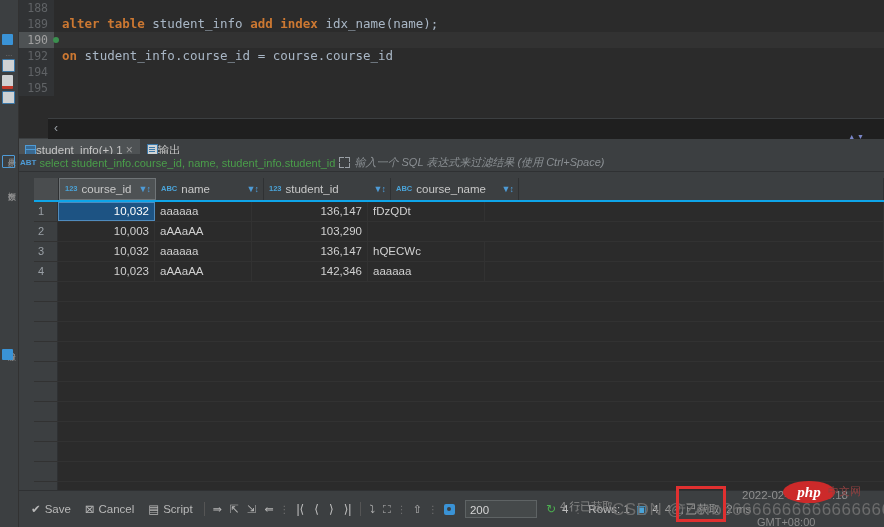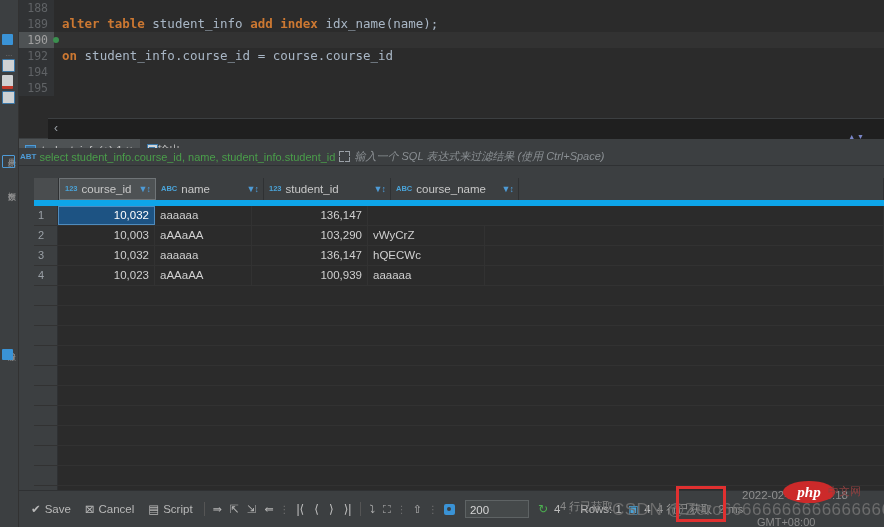--- a/index.html
+++ b/index.html
@@ -45,33 +45,33 @@
   .tab{height:22px;display:flex;align-items:center;padding:0 7px;font-size:11.5px;color:#c5c5c5;}
   .tab.active{background:#4e5254;}
   .tab .x{color:#9a9a9a;font-size:12px;margin-left:3px;}
   .grid-ico{width:9px;height:9px;border:1px solid #4e9bd6;background:#3a6a92;position:relative;}
   .grid-ico:before{content:"";position:absolute;left:0;right:0;top:3px;height:1px;background:#4e9bd6;}
   .out-ico{width:9px;height:10px;background:#cfd2d4;border:1px solid #3b78a8;position:relative;}
   .out-ico:after{content:"";position:absolute;left:1px;top:2px;width:6px;height:1px;
                  box-shadow:0 2px 0 #3b78a8,0 4px 0 #3b78a8;background:#3b78a8;}
 
   
-  .filterbar{position:absolute;left:18px;top:148px;right:0;height:17px;background:#3c3f41;
+  .filterbar{position:absolute;left:18px;top:154px;right:0;height:17px;background:#3c3f41;
              display:flex;align-items:center;border-bottom:1px solid #2f3133;overflow:hidden;}
   .fico{font-size:8px;color:#4e9bd6;padding:0 3px 0 2px;font-weight:bold;}
   .fq{font-size:11px;color:#4a9e4a;white-space:nowrap;}
   .expand{width:11px;height:11px;margin:0 4px;position:relative;flex:0 0 auto;}
   .expand span{position:absolute;width:4px;height:4px;border:1px solid #9aa0a6;}
   .fplace{font-size:11px;color:#8a8f93;font-style:italic;white-space:nowrap;}
 
   
   .gridwrap{position:absolute;left:18px;top:178px;right:0;bottom:36px;background:#2b2b2b;}
   .sidebarvert{position:absolute;left:0;top:0;width:16px;bottom:0;background:#3c3f41;border-right:1px solid #2f3133;}
   .table{position:absolute;left:16px;top:0;right:0;bottom:0;overflow:hidden;}
-  .hrow{display:flex;height:22px;background:#3c3f41;border-bottom:6px solid #0ea5e9;}
+  .hrow{display:flex;height:22px;background:#3c3f41;border-bottom:2px solid #0ea5e9;}
   .rnhead{width:24px;min-width:24px;background:#4a4d4f;border-right:1px solid #2f3133;}
   .th{display:flex;align-items:center;justify-content:space-between;padding:0 5px;
       font-size:11.5px;color:#c8c8c8;border-right:1px solid #2f3133;background:#3c3f41;}
   .th.sel{background:#4e5254;border:1px solid #6f7477;box-sizing:border-box;}
   .th .tleft{display:flex;align-items:center;gap:4px;}
   .tico{font-size:7.5px;color:#4aa3d8;font-weight:bold;line-height:1;}
   .sorticon{font-size:9px;color:#4e9bd6;letter-spacing:-1px;}
   .r{display:flex;height:19px;border-bottom:1px solid #323232;}
   .rn{width:24px;min-width:24px;background:#3c3f41;color:#9aa0a6;font-size:11px;
       border-right:1px solid #2f3133;padding-left:4px;line-height:19px;box-sizing:border-box;}
@@ -91,21 +91,21 @@
   
   .bottom{position:absolute;left:0;bottom:0;right:0;height:36px;background:#3c3f41;
           border-top:1px solid #2f3133;display:flex;align-items:center;padding-left:24px;gap:0;}
   .bbtn{display:flex;align-items:center;gap:4px;font-size:11.5px;color:#b9b9b9;padding:0 7px;height:20px;}
   .sep{width:1px;height:14px;background:#555;margin:0 4px;}
   .dots{color:#707070;font-size:10px;letter-spacing:0;padding:0 2px;}
   .navico{font-size:12px;color:#c0c0c0;padding:0 5px;}
   .toolico{font-size:11px;color:#b4b4b4;padding:0 4px;}
   .gear{width:11px;height:11px;background:#3a93d6;border-radius:2px;position:relative;margin:0 4px;}
   .gear:after{content:"";position:absolute;left:3.5px;top:3.5px;width:4px;height:4px;border-radius:50%;background:#3c3f41;}
-  .limitbox{width:64px;height:18px;background:#45494a;border:1px solid #5e6364;color:#d5d5d5;
+  .limitbox{width:72px;height:18px;background:#45494a;border:1px solid #5e6364;color:#d5d5d5;
             font-size:11.5px;line-height:18px;padding-left:4px;box-sizing:border-box;margin:0 6px;}
   .refresh{color:#4caf50;font-size:12px;padding:0 3px;}
   .stat{font-size:11.5px;color:#bdbdbd;padding:0 3px;white-space:nowrap;}
   .stat.dim{color:#9a9a9a;}
   .statico{color:#4aa3d8;font-size:11px;padding:0 3px;}
 
   
   .wm-csdn{position:absolute;left:612px;top:500px;font-size:17px;color:#6f6f6f;
            opacity:.95;white-space:nowrap;letter-spacing:.5px;z-index:25;}
   .wm-red{position:absolute;left:676px;top:486px;width:44px;height:30px;
@@ -228,43 +228,43 @@
             </div>
             <div class="th crest"></div>
           </div>
       </div>
       <div id="data-rows">
           <div class="r">
             <div class="rn">1</div>
             <div class="td num c0 selcell">10,032</div>
             <div class="td c1">aaaaaa</div>
             <div class="td num c2">136,147</div>
+            <div class="td c3">fDzQDt</div>
             <div class="td crest"></div>
           </div>
           <div class="r">
             <div class="rn">2</div>
             <div class="td num c0">10,003</div>
             <div class="td c1">aAAaAA</div>
             <div class="td num c2">103,290</div>
-            <div class="td c3">vWyCrZ</div>
             <div class="td crest"></div>
           </div>
           <div class="r">
             <div class="rn">3</div>
             <div class="td num c0">10,032</div>
             <div class="td c1">aaaaaa</div>
             <div class="td num c2">136,147</div>
             <div class="td c3">hQECWc</div>
             <div class="td crest"></div>
           </div>
           <div class="r">
             <div class="rn">4</div>
             <div class="td num c0">10,023</div>
             <div class="td c1">aAAaAA</div>
-            <div class="td num c2">100,939</div>
+            <div class="td num c2">142,346</div>
             <div class="td c3">aaaaaa</div>
             <div class="td crest"></div>
           </div>
         </div>
       <div id="filler-rows">
           <div class="emptyrow">
             <div class="rn"></div>
             <div class="body"></div>
           </div>
           <div class="emptyrow">

